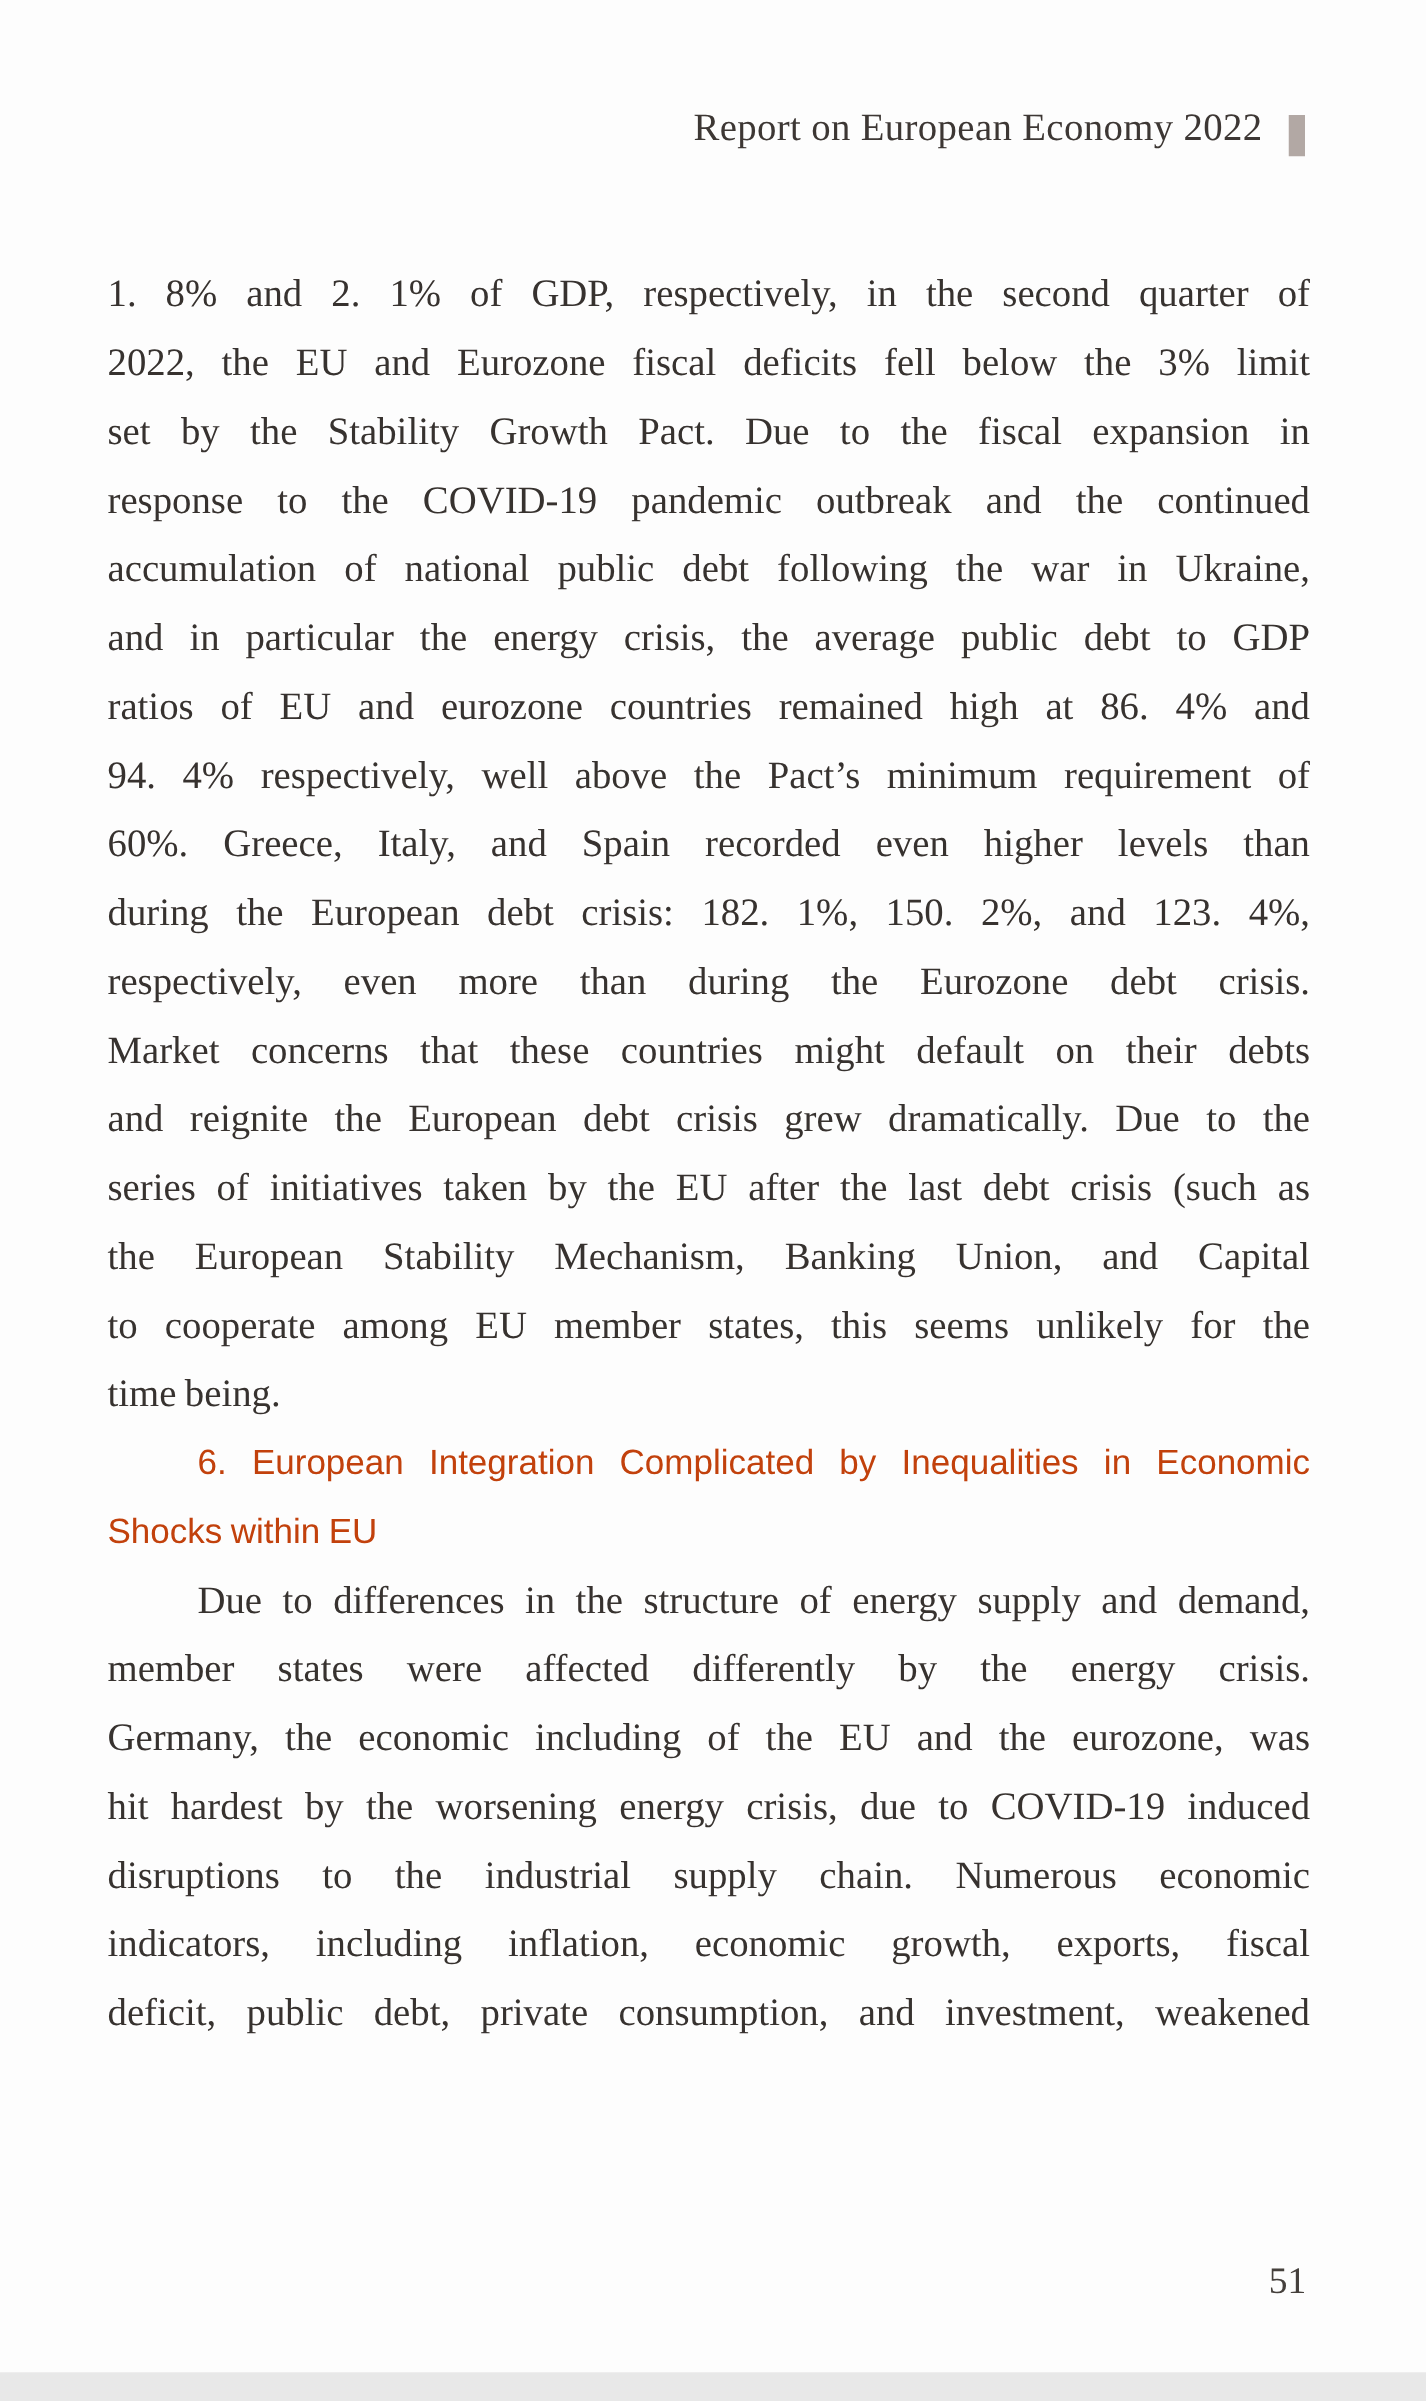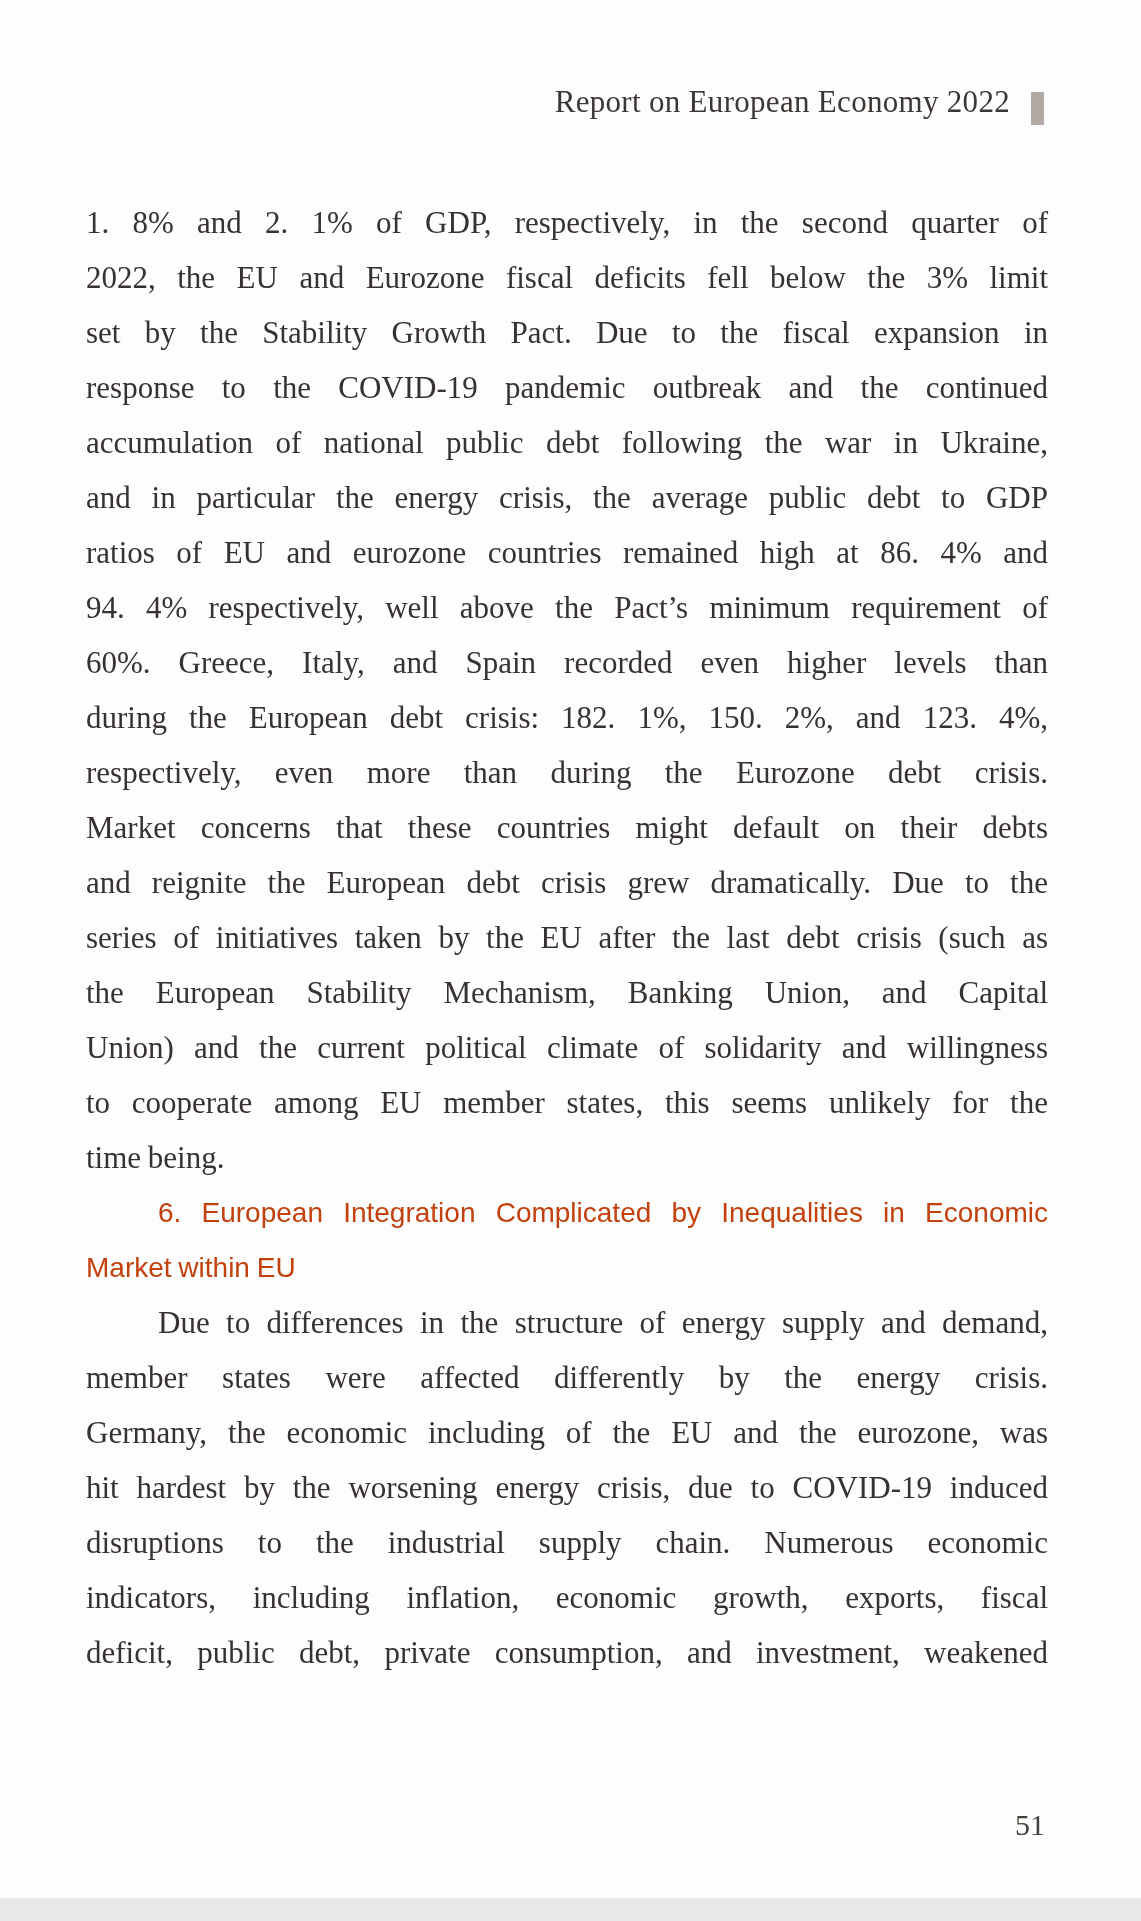--- a/index.html
+++ b/index.html
@@ -31,21 +31,21 @@
     position: absolute;
     top: 92px;
     right: 97px;
     width: 13px;
     height: 33px;
     background: #b2a8a4;
   }
   
   .text-block {
     position: absolute;
-    top: 195px;
+    top: 207px;
     left: 86px;
     width: 962px;
   }
   .line {
     font-size: 31px;
     line-height: 55px;
     color: #37322f;
     text-align: justify;
     text-align-last: justify;
     word-spacing: -1px;
@@ -93,28 +93,27 @@
         <div class="line">and in particular the energy crisis, the average public debt to GDP</div>
         <div class="line">ratios of EU and eurozone countries remained high at 86. 4% and</div>
         <div class="line">94. 4% respectively, well above the Pact’s minimum requirement of</div>
         <div class="line">60%. Greece, Italy, and Spain recorded even higher levels than</div>
         <div class="line">during the European debt crisis: 182. 1%, 150. 2%, and 123. 4%,</div>
         <div class="line">respectively, even more than during the Eurozone debt crisis.</div>
         <div class="line">Market concerns that these countries might default on their debts</div>
         <div class="line">and reignite the European debt crisis grew dramatically. Due to the</div>
         <div class="line">series of initiatives taken by the EU after the last debt crisis (such as</div>
         <div class="line">the European Stability Mechanism, Banking Union, and Capital</div>
-        <div class="line">Union) and the current political climate of solidarity and willingness</div>
         <div class="line">to cooperate among EU member states, this seems unlikely for the</div>
         <div class="line last-left">time being.</div>
       </section>
 
     <section class="paragraph heading">
         <div class="line indent">6. European Integration Complicated by Inequalities in Economic</div>
-        <div class="line last-left">Market within EU</div>
+        <div class="line last-left">Shocks within EU</div>
       </section>
 
     <section class="paragraph serif">
         <div class="line indent">Due to differences in the structure of energy supply and demand,</div>
         <div class="line">member states were affected differently by the energy crisis.</div>
         <div class="line">Germany, the economic including of the EU and the eurozone, was</div>
         <div class="line">hit hardest by the worsening energy crisis, due to COVID-19 induced</div>
         <div class="line">disruptions to the industrial supply chain. Numerous economic</div>
         <div class="line">indicators, including inflation, economic growth, exports, fiscal</div>
         <div class="line">deficit, public debt, private consumption, and investment, weakened</div>

